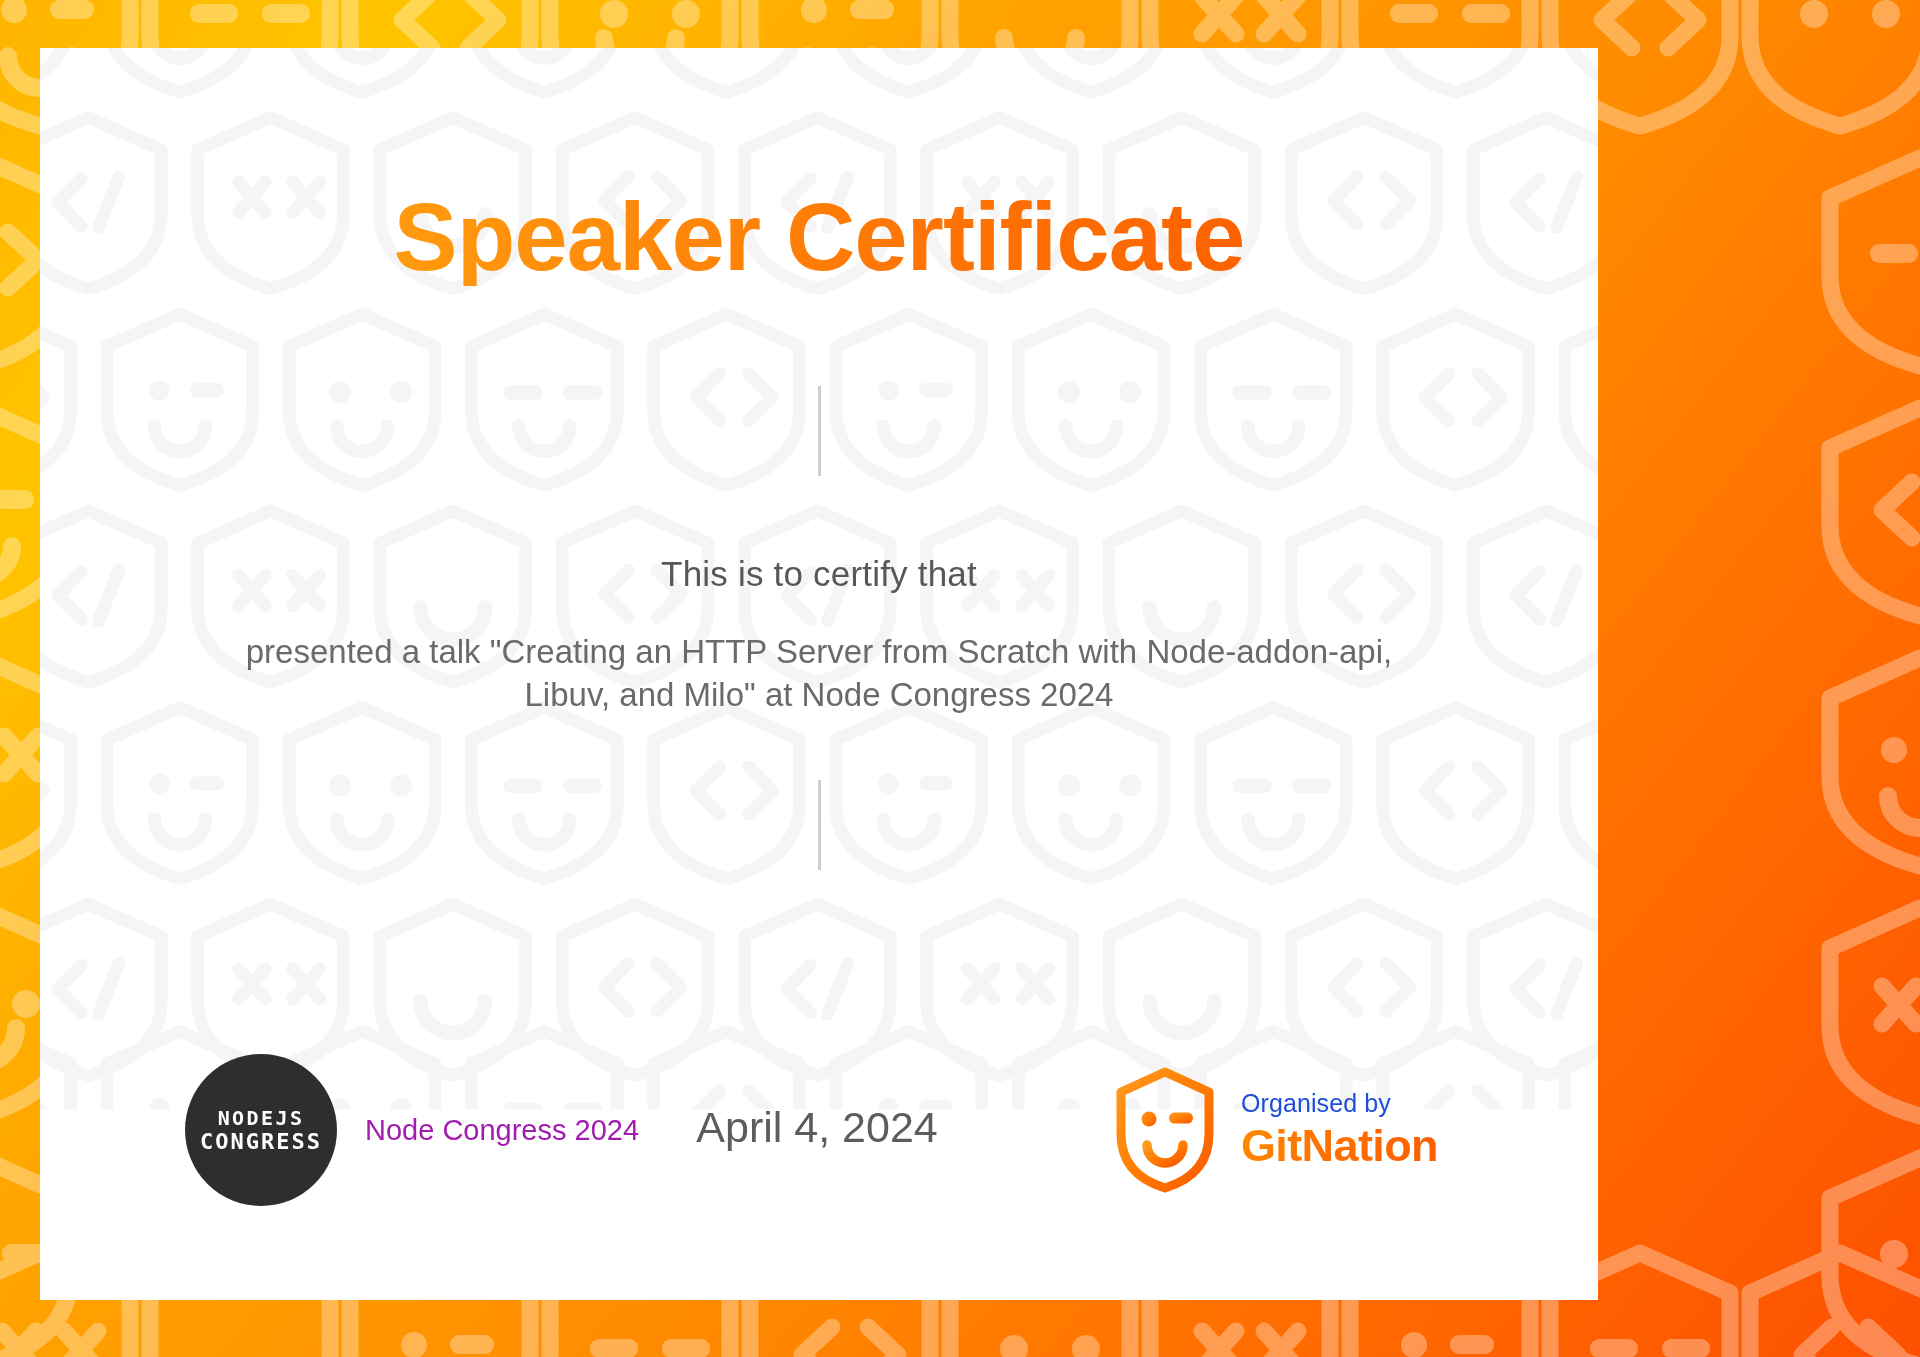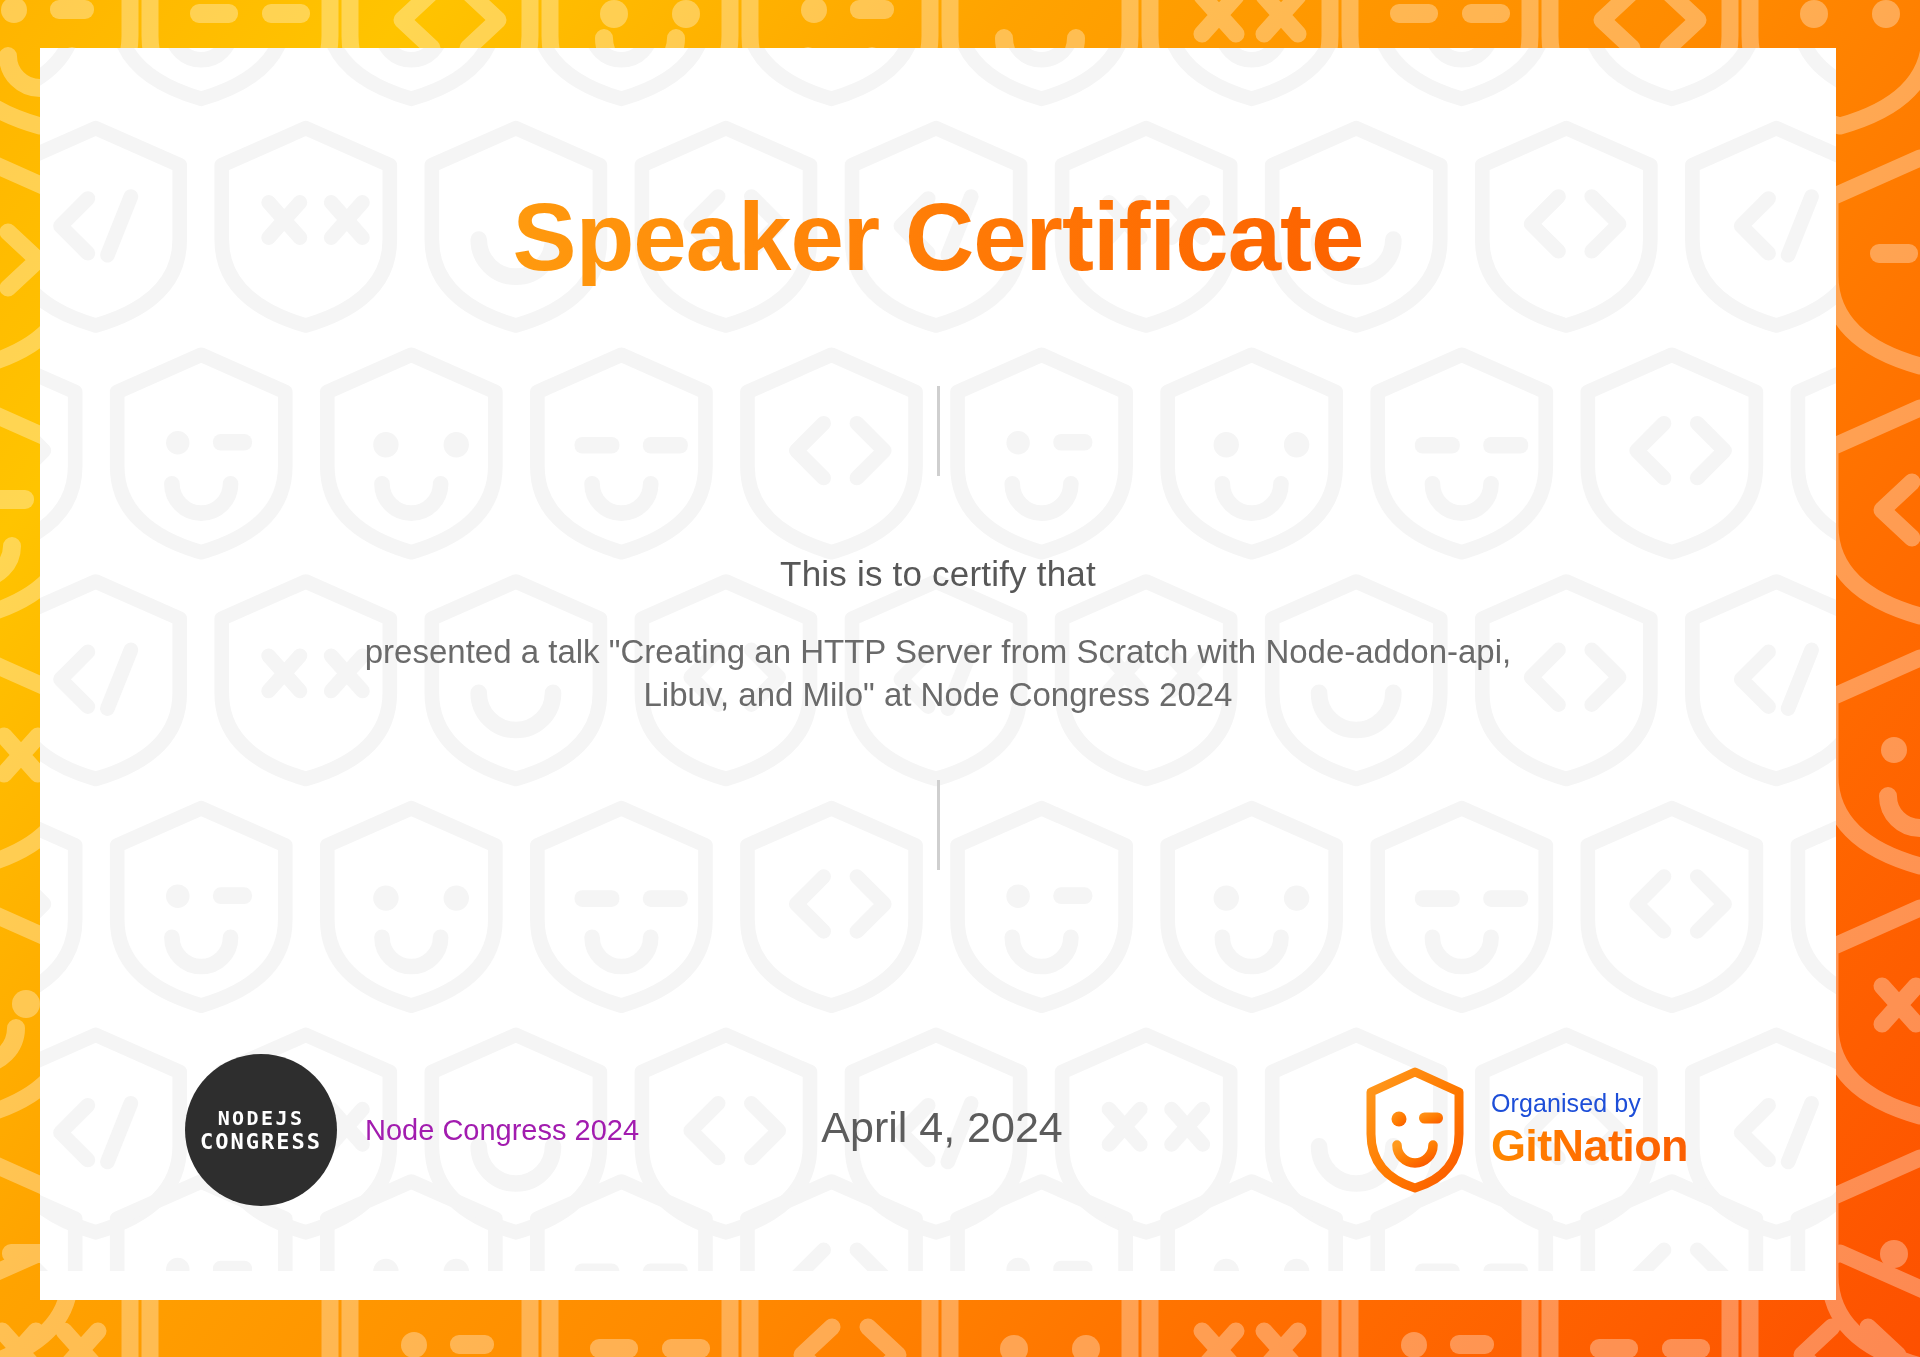--- a/index.html
+++ b/index.html
@@ -22,21 +22,21 @@
   #frame-pattern {
     position:absolute; inset:0;
     opacity:.34;
     pointer-events:none;
   }
 
   
   #certificate-card {
     position:absolute;
     left:40px; top:48px;
-    width:1796px; height:1252px;
+    width:1558px; height:1252px;
     background:#ffffff;
     overflow:hidden;
     text-decoration:underline;
   }
   #card-watermark {
     position:absolute; inset:0;
     pointer-events:none;
   }
   #card-content {
     position:absolute; inset:0;
@@ -87,21 +87,21 @@
     text-align:center;
     font-size:33px;
     line-height:1.32;
     color:#6a6a6a;
     font-weight:400;
   }
 
   
   #certificate-footer {
     position:absolute;
-    left:0; right:0; bottom:80px;
+    left:0; right:12px; bottom:80px;
     height:180px;
     display:flex; align-items:center;
   }
   #footer-event {
     position:absolute; left:145px; top:0;
     height:180px; display:flex; align-items:center; gap:28px;
   }
   #event-logo-badge {
     width:152px; height:152px; border-radius:50%;
     background:#2e2e2e;

